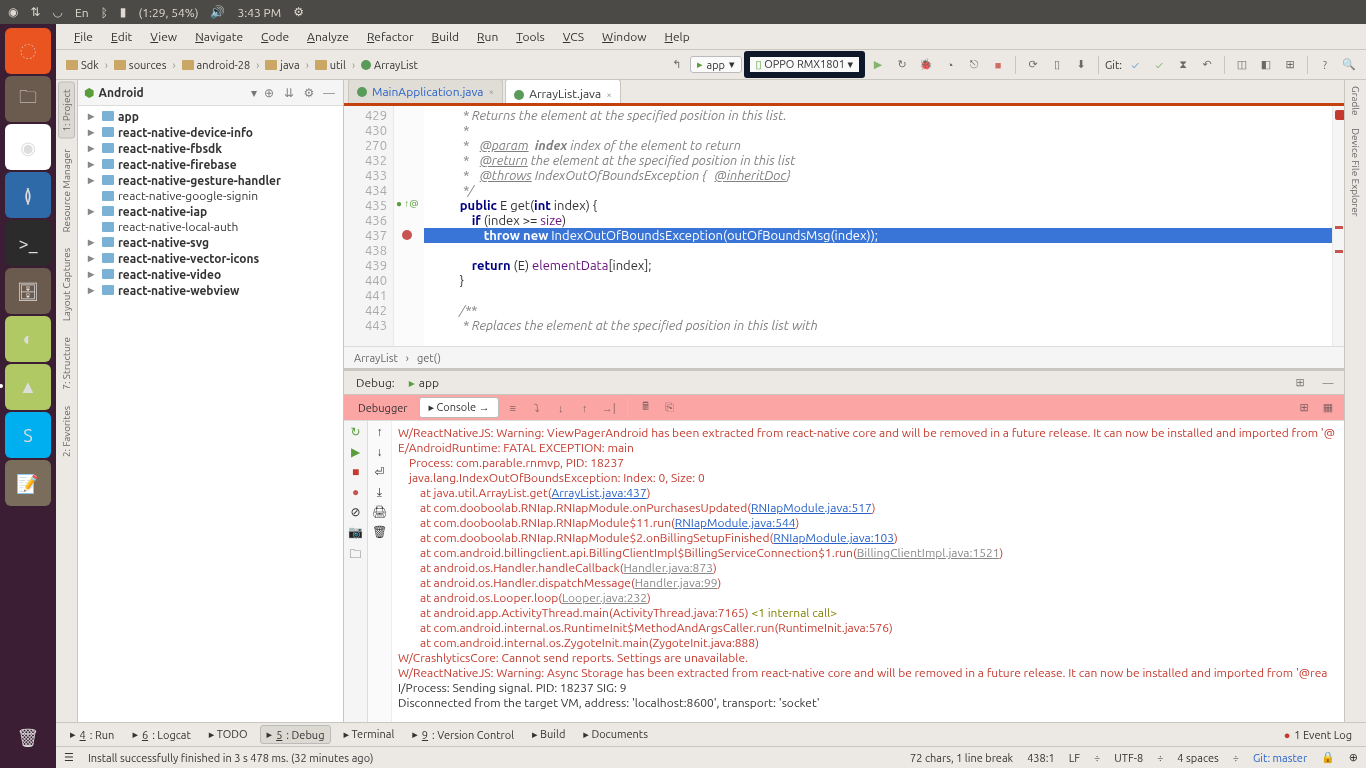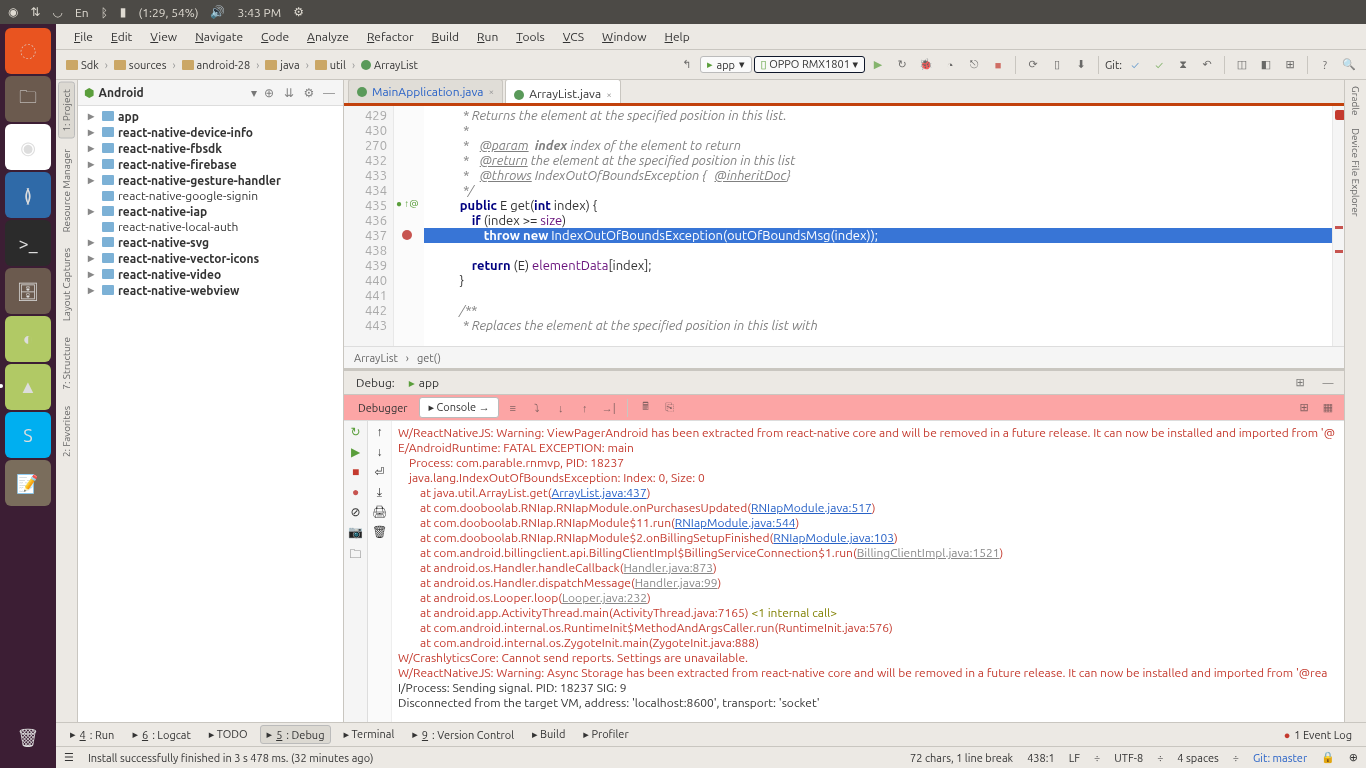--- a/index.html
+++ b/index.html
@@ -33,21 +33,21 @@
 .menu-bar span u { text-decoration:underline; }
 
 
 .toolbar { height:30px; display:flex; align-items:center; padding:0 6px; background:#ece9e4; border-bottom:1px solid #c9c6c0; gap:2px; font-size:11px; }
 .toolbar .crumb { display:flex; align-items:center; gap:2px; }
 .crumb-item { padding:2px 4px; display:flex; align-items:center; gap:3px; }
 .folder-ic { width:12px; height:10px; background:#cba766; border-radius:1px; display:inline-block; }
 .class-ic { width:10px; height:10px; background:#5a9a5a; border-radius:50%; display:inline-block; }
 .tb-btn { width:22px; height:22px; display:flex; align-items:center; justify-content:center; opacity:0.7; }
 .run-config { border:1px solid #bbb; background:#fafafa; padding:1px 6px; border-radius:3px; display:flex; align-items:center; gap:4px; }
-.device-config { border:1px solid #0f172a; background:#fafafa; padding:1px 6px; border-radius:3px; }
+.device-config { border:6px solid #0f172a; background:#fafafa; padding:1px 6px; border-radius:3px; }
 .play { color:#5a9e3b; }
 .sep { width:1px; height:18px; background:#c9c6c0; margin:0 4px; }
 
 
 .main-split { flex:1; display:flex; min-height:0; }
 .left-gutter { width:22px; background:#ece9e4; border-right:1px solid #c9c6c0; display:flex; flex-direction:column; align-items:center; font-size:10px; color:#666; }
 .left-gutter .vtab { writing-mode:vertical-rl; transform:rotate(180deg); padding:6px 2px; margin:2px 0; cursor:default; }
 .project-panel { width:266px; background:#fff; border-right:1px solid #c9c6c0; display:flex; flex-direction:column; }
 .pp-header { height:26px; display:flex; align-items:center; padding:0 6px; border-bottom:1px solid #ddd; background:#f5f5f5; gap:4px; }
 .pp-header .title { font-weight:bold; flex:1; }
@@ -401,21 +401,21 @@
   </div>
 
   <div class="bottom-tools" id="bottom-tools">
   <span class="bt">▸ <u>4</u>: Run</span>
       <span class="bt">▸ <u>6</u>: Logcat</span>
       <span class="bt">▸ TODO</span>
       <span class="bt active">▸ <u>5</u>: Debug</span>
       <span class="bt">▸ Terminal</span>
       <span class="bt">▸ <u>9</u>: Version Control</span>
       <span class="bt">▸ Build</span>
-      <span class="bt">▸ Profiler</span>
+      <span class="bt">▸ Documents</span>
       <span class="spacer"></span>
       <span class="bt"><span style="color:#c43a2e">●</span> 1 Event Log</span>
     </div>
 
   <div class="status-bar">
     <span>☰</span>
     <span>Install successfully finished in 3 s 478 ms. (32 minutes ago)</span>
     <span class="spacer"></span>
     <span>72 chars, 1 line break</span>
     <span>438:1</span>

